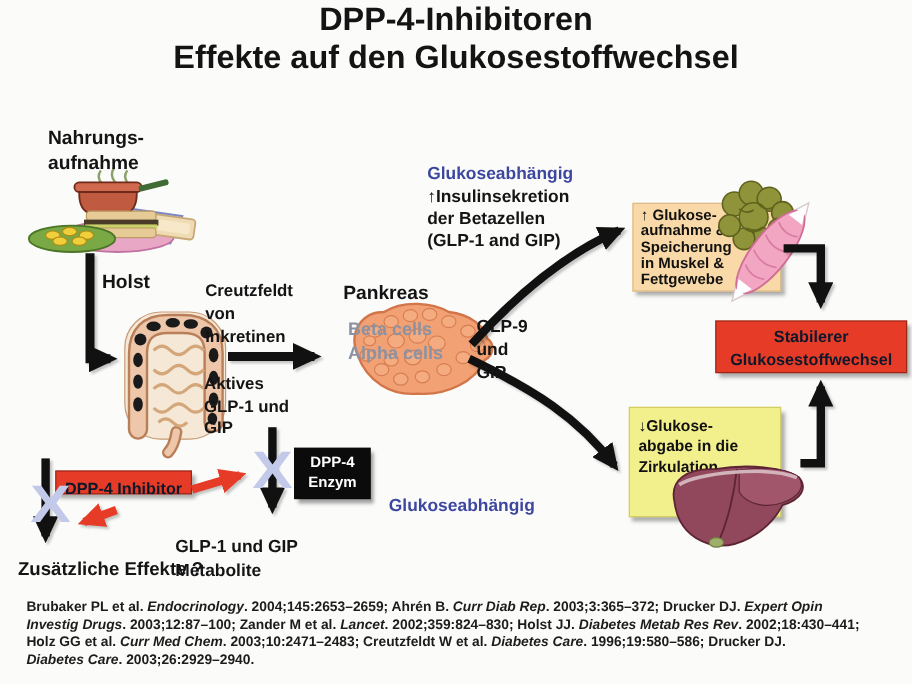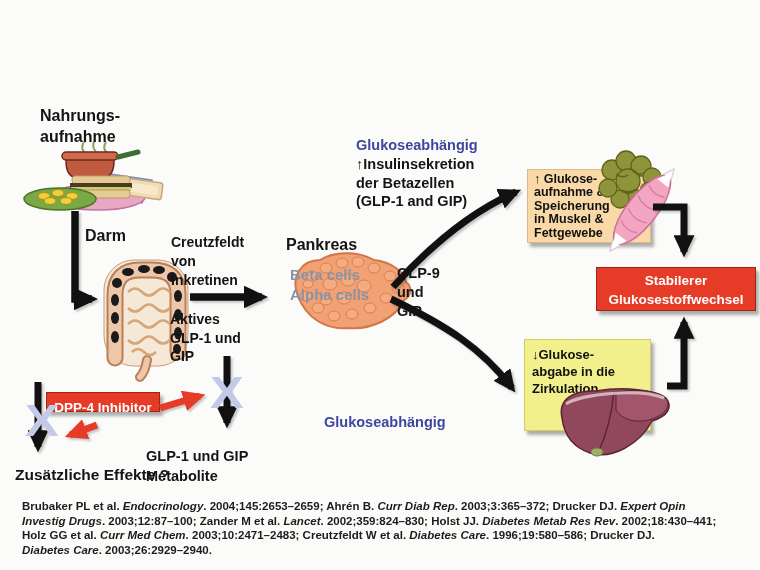--- a/index.html
+++ b/index.html
@@ -19,21 +19,21 @@
     position:absolute;font-weight:bold;white-space:pre-line;
     box-shadow:3px 4px 3px rgba(110,110,110,.55);
     box-sizing:border-box;
   }
   .box-orange{background:var(--box-orange,#f9d9a7);border:1px solid #dcb988;
     left:527px;top:169px;width:124px;height:74px;padding:3px 6px;
     font-size:12.5px;line-height:13.4px;text-align:left;}
   .box-yellow{background:var(--box-yellow,#f2ef8d);border:1px solid #d2ce61;
     left:524px;top:339px;width:127px;height:92px;padding:6px 7px;
     font-size:13px;line-height:17px;text-align:left;}
-  .box-red{background:var(--accent-red,#e63c27);border:1px solid rgba(60,10,5,.45);color:#ffffff;}
+  .box-red{background:var(--accent-red,#e63c27);border:1px solid rgba(60,10,5,.45);color:#0f172a;}
   .box-stable{left:596px;top:267px;width:160px;height:44px;
     font-size:13.5px;line-height:19px;text-align:center;padding-top:3px;}
   .box-inhibitor{left:46px;top:392px;width:114px;height:20px;
     font-size:13.5px;text-align:center;line-height:30px;}
   .box-black{background:#0b0b0b;color:#fff;left:245px;top:373px;width:64px;height:43px;
     font-size:12.5px;line-height:17px;text-align:center;padding-top:4px;
     box-shadow:3px 4px 3px rgba(90,90,90,.6);}
   .xmark{
     position:absolute;font-weight:bold;font-size:44px;color:var(--x-lavender,#c3c9e8);
     text-align:center;transform:scaleX(1.15);line-height:44px;
@@ -52,20 +52,22 @@
   <div class="box box-orange">↑ Glukose-
 aufnahme &amp;
 Speicherung
 in Muskel &amp;
 Fettgewebe</div>
   <div class="box box-yellow">↓Glukose-
 abgabe in die
 Zirkulation</div>
   <div class="box box-red box-stable">Stabilerer
 Glukosestoffwechsel</div>
+  <div class="box box-black">DPP-4
+Enzym</div>
   <div class="box box-red box-inhibitor">DPP-4 Inhibitor</div>
 
   <svg class="layer" width="760" height="570" viewBox="0 0 760 570">
 
     <g>
       <path d="M84,142 q-4,6 1,11" stroke="#8aa06a" stroke-width="2" fill="none"></path>
       <path d="M95,140 q-4,6 1,12" stroke="#8aa06a" stroke-width="2" fill="none"></path>
       <path d="M106,142 q-4,6 1,11" stroke="#8aa06a" stroke-width="2" fill="none"></path>
       <polygon points="96,172 152,180 142,203 88,195" fill="#a9b1dc" stroke="#7d86c0" stroke-width="1.5"></polygon>
       <ellipse cx="98" cy="197" rx="47" ry="13" fill="#e9a7c6" stroke="#c272a2" stroke-width="1.5"></ellipse>
@@ -183,25 +185,27 @@
     <path d="M393,287 C430,246 470,212 516,192" fill="none" stroke="#111" stroke-width="7" marker-end="url(#mB)"></path>
     <path d="M391,299 C445,325 482,348 512,388" fill="none" stroke="#111" stroke-width="7" marker-end="url(#mB)"></path>
     <path d="M653,207 H684 V252" fill="none" stroke="#111" stroke-width="7" marker-end="url(#mB)"></path>
     <path d="M667,386 H684 V322" fill="none" stroke="#111" stroke-width="7" marker-end="url(#mB)"></path>
     <path d="M227,356 V423" fill="none" stroke="#111" stroke-width="7" marker-end="url(#mB)"></path>
     <path d="M38,382 V447" fill="none" stroke="#111" stroke-width="7" marker-end="url(#mB)"></path>
     <path d="M160,408 L200,396" fill="none" stroke="#e63c27" stroke-width="7" marker-end="url(#mR)"></path>
     <path d="M97,425 L70,435" fill="none" stroke="#e63c27" stroke-width="7" marker-end="url(#mR)"></path>
   </svg>
 
+  <div class="title">DPP-4-Inhibitoren
+Effekte auf den Glukosestoffwechsel</div>
 
   <div class="lbl" style="left:40px;top:105px;width:152px;font-size:16px;line-height:21px;">Nahrungs-
 aufnahme</div>
 
-  <div class="lbl" style="left:85px;top:227px;width:90px;font-size:16px;">Darm</div>
+  <div class="lbl" style="left:85px;top:227px;width:90px;font-size:16px;">Holst</div>
 
   <div class="lbl" style="left:171px;top:233px;width:120px;font-size:14px;line-height:19px;">Creutzfeldt
 von
 Inkretinen</div>
 
   <div class="lbl" style="left:286px;top:236px;width:92px;font-size:16px;">Pankreas</div>
 
   <div class="lbl cells" style="left:290px;top:286px;width:118px;font-size:15px;">Alpha cells</div>
   <div class="lbl cells" style="left:290px;top:266px;width:112px;font-size:15px;">Beta cells</div>
 

